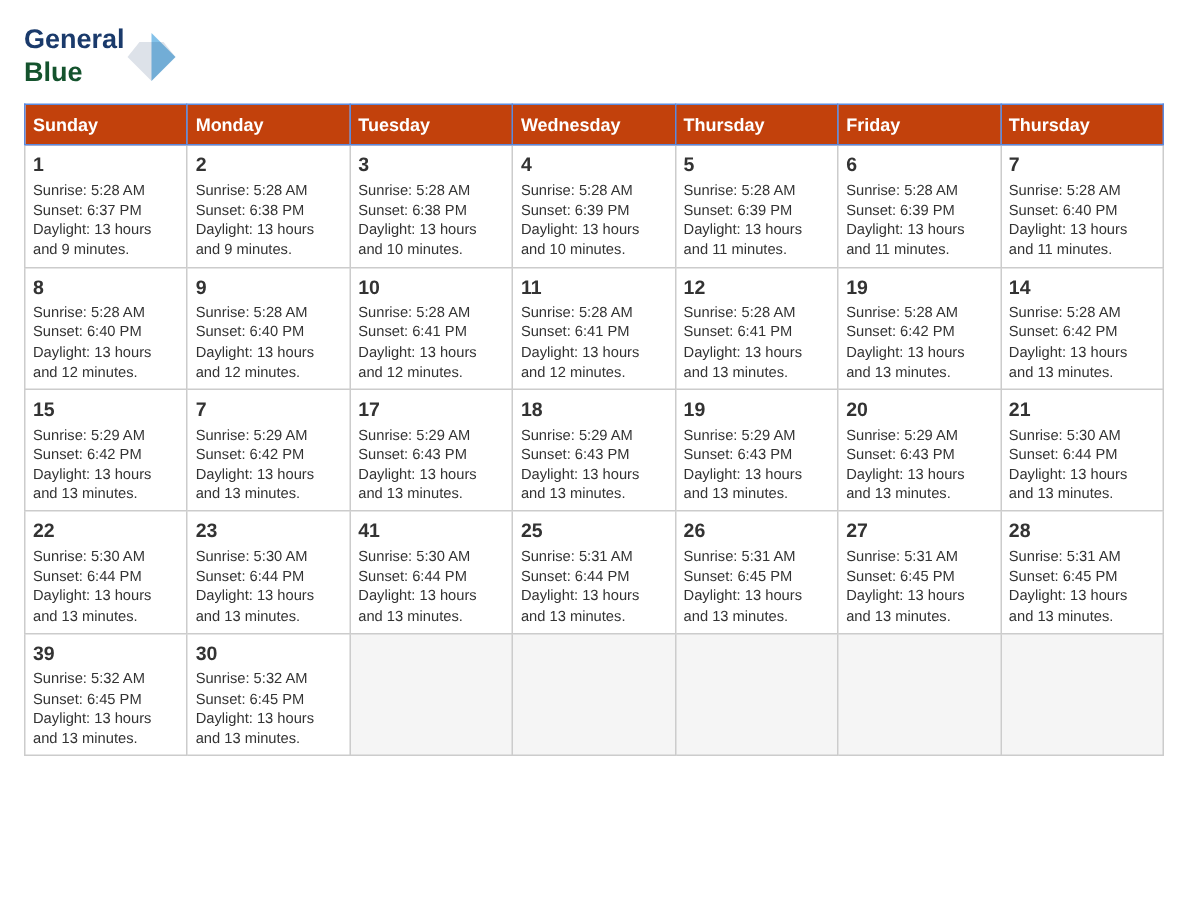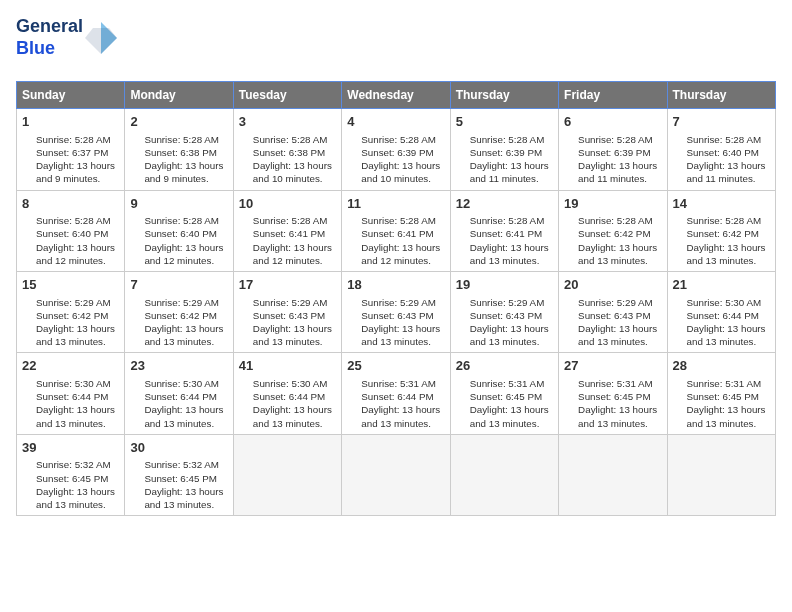--- a/index.html
+++ b/index.html
@@ -7,54 +7,54 @@
       font-family: Arial, sans-serif;
       background: #fff;
       width: 792px;
       min-height: 612px;
       padding: 16px;
     }
     .header {
       display: flex;
       justify-content: space-between;
       align-items: center;
-      margin-bottom: 22px;
+      margin-bottom: 10px;
     }
     .logo {
       display: flex;
       align-items: center;
     }
     .logo-text {
       font-size: 18px;
       font-weight: bold;
       color: #1a3a6b;
       line-height: 1.2;
     }
     .logo-text span {
-      color: #1d4ed8;
+      color: #14532d;
     }
     .title-block {
       text-align: right;
     }
     .month-title {
       font-size: 32px;
       font-weight: bold;
       color: #1a3a6b;
     }
     .subtitle {
       font-size: 14px;
       color: #333;
     }
     .calendar {
       width: 100%;
       border-collapse: collapse;
       font-size: 10.5px;
     }
     .calendar th {
-      background-color: #737373;
+      background-color: #c2410c;
       color: #fff;
       text-align: left;
       padding: 6px 5px;
       font-size: 12px;
       border: 1px solid #5a8adf;
     }
     .calendar td {
       border: 1px solid #ccc;
       vertical-align: top;
       padding: 4px 5px;
@@ -69,21 +69,20 @@
     }
     .day-number {
       font-size: 13px;
       font-weight: bold;
       display: block;
       margin-bottom: 2px;
     }
     .day-detail {
       font-size: 9.8px;
       color: #333;
-      margin-left: 14px;
     }
   </style>
 </head>
 <body>
 
 <div class="header">
   <div class="logo">
     <div>
       <div style="display:flex;align-items:center;">
         <div class="logo-text">

